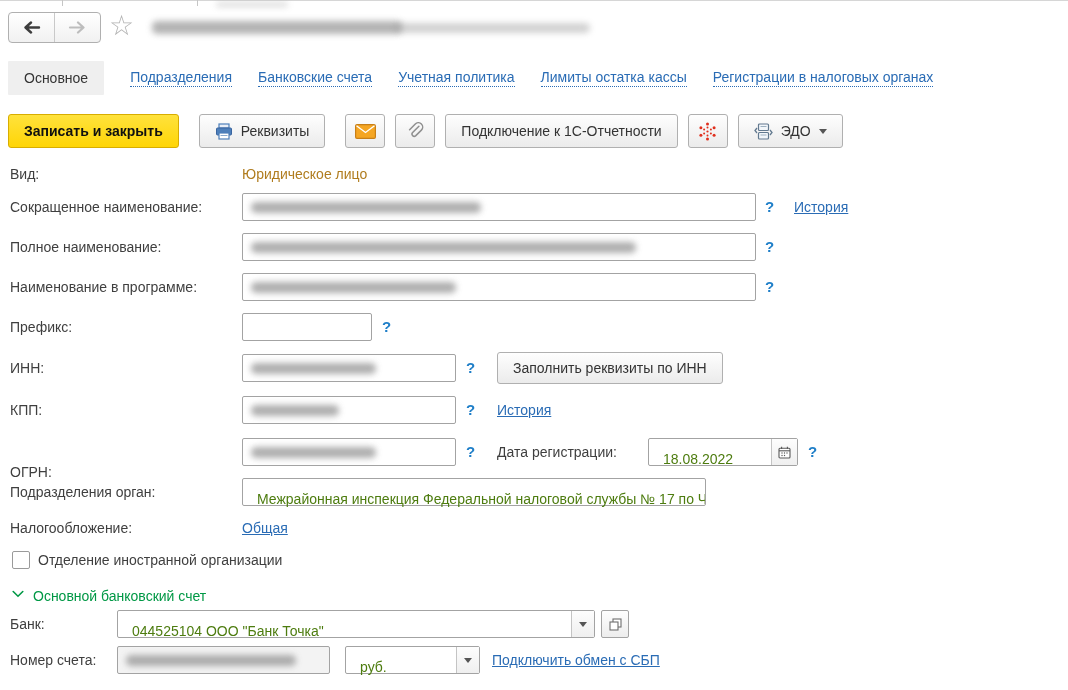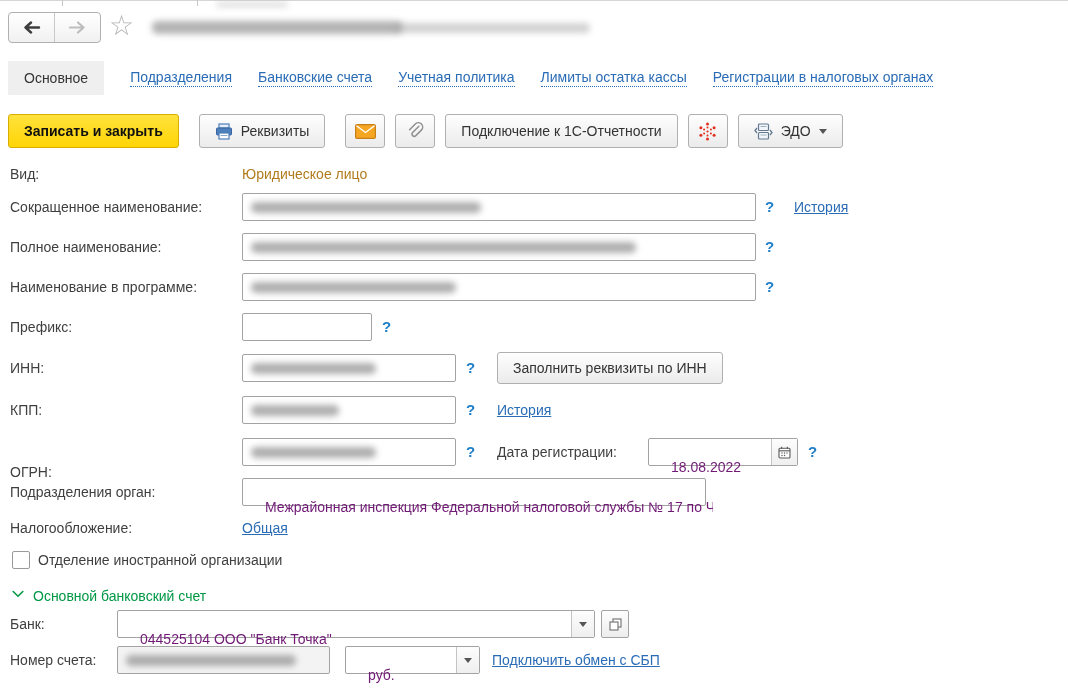--- a/index.html
+++ b/index.html
@@ -27,22 +27,22 @@
     background:linear-gradient(#fefefe,#ebebeb);border:1px solid #b0b0b0;border-radius:3px;
     font-family:"Liberation Sans",sans-serif;font-size:14px;color:#333;cursor:pointer;box-sizing:border-box;}
   .btn-primary{background:linear-gradient(#ffe23c,#ffd506);border-color:#d8ad00;font-weight:bold;color:#101010;}
   .btn-icon{width:40px;padding:0;}
   .ml10{margin-left:10px;}
   .caret{width:0;height:0;border-left:4px solid transparent;border-right:4px solid transparent;border-top:5px solid #555;}
   
   .label{position:absolute;line-height:28px;color:#3f3f3f;white-space:nowrap;}
   .kindval{position:absolute;line-height:28px;color:#b07c1e;white-space:nowrap;}
   .field{position:absolute;height:28px;border:1px solid #a3a3a3;border-radius:2px;background:#fff;box-sizing:border-box;}
-  .field input{border:none;outline:none;width:100%;height:100%;padding:0 7px;margin:15px;background:transparent;
-    font-family:"Liberation Sans",sans-serif;font-size:14px;color:#701a75;box-sizing:border-box;}
+  .field input{border:none;outline:none;width:100%;height:100%;padding:0 7px;margin:7px;background:transparent;
+    font-family:"Liberation Sans",sans-serif;font-size:14px;color:#4d7c0f;box-sizing:border-box;}
   .field .redact{top:8px;left:8px;height:11px;opacity:.8;}
   .field-gray{background:#f3f3f3;}
   .help{position:absolute;line-height:28px;color:#1e7ec8;font-weight:bold;font-size:15px;cursor:pointer;}
   .link{position:absolute;line-height:28px;color:#2a6cb5;text-decoration:underline;cursor:pointer;white-space:nowrap;text-align:right;}
   .combo-arrow{position:absolute;right:0;top:0;width:22px;height:26px;border-left:1px solid #c4c4c4;
     display:flex;align-items:center;justify-content:center;cursor:pointer;background:linear-gradient(#fdfdfd,#efefef);}
   .sqbtn{position:absolute;width:28px;height:28px;border:1px solid #a3a3a3;border-radius:2px;
     background:linear-gradient(#fefefe,#ededed);display:flex;align-items:center;justify-content:center;
     cursor:pointer;box-sizing:border-box;}
   .checkbox{position:absolute;width:16px;height:16px;border:1px solid #9a9a9a;border-radius:2px;background:#fff;cursor:pointer;}

